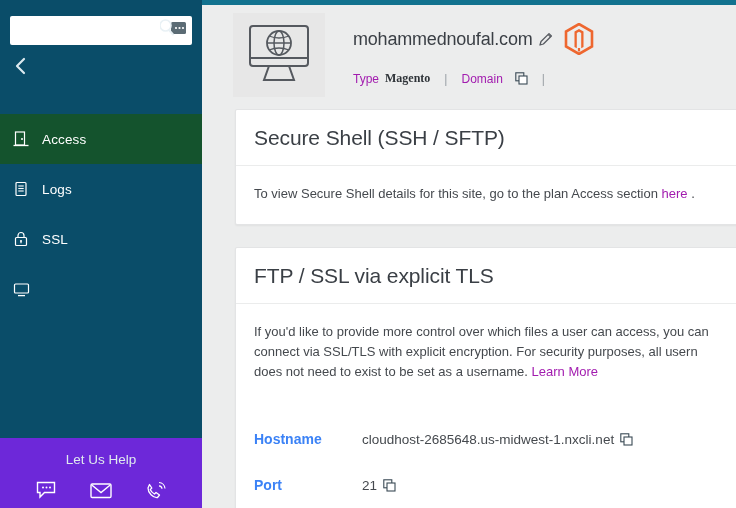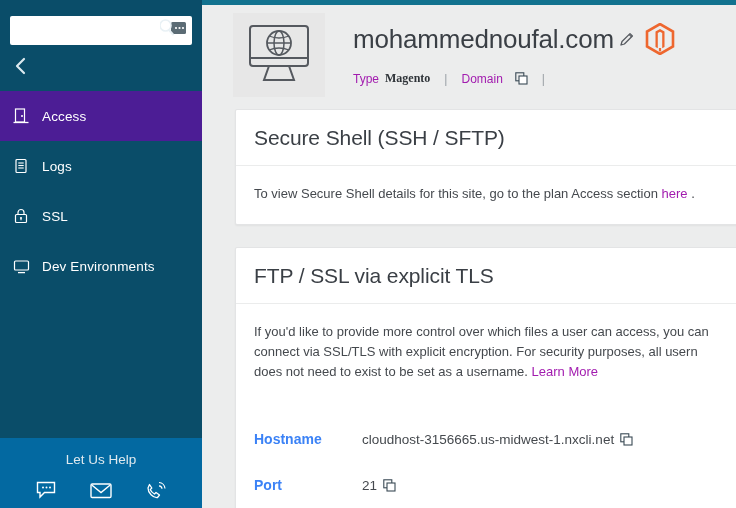--- a/index.html
+++ b/index.html
@@ -77,39 +77,40 @@
   }
   .nav-item {
     height: 50px;
     display: flex;
     align-items: center;
     padding-left: 11px;
     cursor: pointer;
     color: #ffffff;
   }
   .nav-item.active {
-    background: #4c1d95;
+    background: #14532d;
+    margin-top: 23px;
   }
   .nav-ico {
     width: 20px; height: 20px;
     display: flex; align-items: center; justify-content: center;
     margin-right: 11px;
     flex: 0 0 20px;
   }
   .nav-label {
     font-size: 13.5px;
     letter-spacing: .15px;
     color: #ffffff;
     white-space: nowrap;
   }
 
   .sidebar-spacer { flex: 1 1 auto; }
 
   .help {
-    background: #0369a1;
+    background: #6d28d9;
     padding: 14px 0 8px 0;
     height: 70px;
   }
   .help-title {
     text-align: center;
     color: #dfe9ee;
     font-size: 13.5px;
     margin-bottom: 11px;
   }
   .help-icons {
@@ -156,21 +157,21 @@
   }
   .site-meta {
     padding-left: 28px;
     padding-top: 10px;
   }
   .site-title-row {
     display: flex;
     align-items: center;
   }
   .site-title {
-    font-size: 26px;
+    font-size: 18px;
     color: #3a3f45;
     font-weight: 400;
     letter-spacing: -.2px;
     white-space: nowrap;
   }
   .edit-ico { margin-left: 4px; cursor: pointer; display:flex; }
   .magento-ico { margin-left: 10px; cursor: pointer; display:flex; }
 
   .site-sub {
     margin-top: 16px;
@@ -310,21 +311,20 @@
       </div>
 
 
       <div class="nav-item">
         <span class="nav-ico">
           <svg width="19" height="19" viewBox="0 0 19 19">
             <rect x="2.5" y="4" width="14" height="9" rx="1" fill="none" stroke="#ffffff" stroke-width="1.2"></rect>
             <line x1="6" y1="15.6" x2="13" y2="15.6" stroke="#ffffff" stroke-width="1.3"></line>
           </svg>
         </span>
-        <span class="nav-label">Dev Environments</span>
       </div>
 
     </nav>
 
     <div class="sidebar-spacer"></div>
 
     <div class="help">
       <div class="help-title">Let Us Help</div>
       <div class="help-icons">
         <span class="help-ico">
@@ -423,21 +423,21 @@
         </div>
         <div class="card-body">
           <p>If you'd like to provide more control over which files a user can access, you can</p>
           <p>connect via SSL/TLS with explicit encryption. For security purposes, all usern</p>
           <p><span>does not need to exist to be set as a username. </span><a class="inline-link">Learn More</a></p>
         </div>
 
         <div class="kv-row kv-first">
           <div class="kv-key">Hostname</div>
           <div class="kv-val">
-            <span>cloudhost-3156665.us-midwest-1.nxcli.net</span>
+            <span>cloudhost-2685648.us-midwest-1.nxcli.net</span>
             <span class="copy-ico">
               <svg width="13" height="13" viewBox="0 0 13 13">
                 <rect x="0.8" y="0.8" width="8" height="8" fill="none" stroke="#3a4a55" stroke-width="1.1"></rect>
                 <rect x="4" y="4" width="8" height="8" fill="#ffffff" stroke="#3a4a55" stroke-width="1.1"></rect>
               </svg>
             </span>
           </div>
         </div>
 
         <div class="kv-row">

